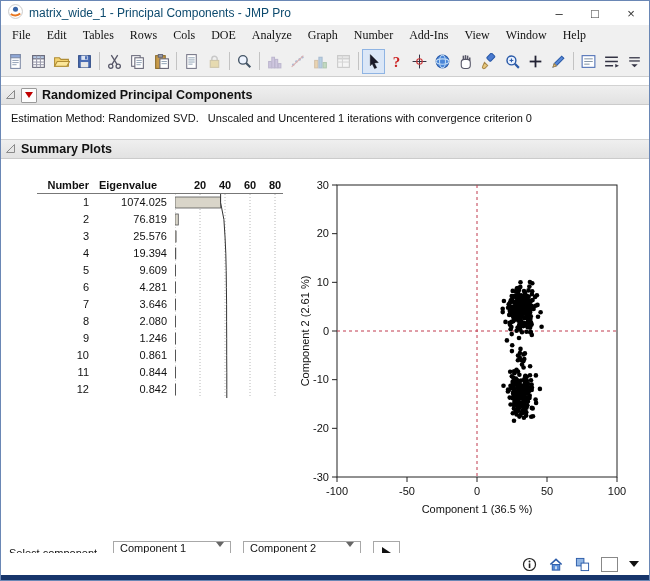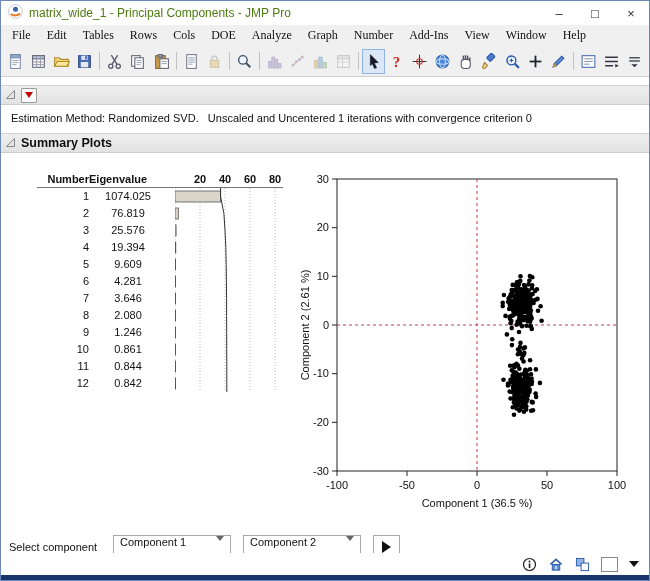--- a/index.html
+++ b/index.html
@@ -1,56 +1,56 @@
 <!DOCTYPE html>
 <html><head>
 <meta charset="utf-8">
 <style>
   html,body {margin:0;padding:0;background:#8d9aa8;font-family:"Liberation Sans",sans-serif;}
   .window {width:650px;height:581px;background:#fff;border:1px solid #6a87b5;box-sizing:border-box;
            display:flex;flex-direction:column;overflow:hidden;position:relative;}
   
   .titlebar {height:24px;display:flex;align-items:center;background:#fff;padding-left:7px;flex:0 0 auto;}
-  .titlebar .title {font-size:12px;color:#4d7c0f;margin-left:6px;text-align:center;}
+  .titlebar .title {font-size:12px;color:#0c4a6e;margin-left:6px;text-align:center;}
   .win-controls {margin-left:auto;display:flex;height:100%;}
   .win-btn {width:36px;height:100%;display:flex;align-items:center;justify-content:center;font-size:13px;color:#333;}
   
   .menubar {height:21px;background:#f0f0f0;display:flex;align-items:center;font-size:12px;padding-left:3px;flex:0 0 auto;}
   .menu-item {padding:2px 8px;color:#111;font-family:Liberation Serif, serif;}
   
   .toolbar {height:30px;background:#f0f0f0;display:flex;align-items:center;padding:0 3px;
             border-bottom:1px solid #cfcfcf;flex:0 0 auto;}
   .tool-btn {width:23px;height:23px;display:flex;align-items:center;justify-content:center;border:1px solid transparent;}
   .tool-btn.selected {background:#dbe7f7;border:1px solid #8fb4e3;}
   .tool-btn.disabled {opacity:0.38;}
   .tool-sep {width:1px;height:18px;background:#c3c3c3;margin:0 3px;}
   
   .report {flex:1 1 auto;background:#fff;font-size:11px;color:#111;overflow:hidden;}
   .outline-band {height:18px;background:linear-gradient(#efefef,#e2e2e2);border-top:1px solid #d2d2d2;
                  border-bottom:1px solid #cbcbcb;display:flex;align-items:center;gap:5px;padding-left:4px;}
   .outline-band.first {margin-top:8px;}
-  .outline-band.second {margin-top:4px;}
+  .outline-band.second {margin-top:10px;}
   .outline-title {font-weight:bold;font-size:12.5px;}
   .redtri-btn {width:14px;height:13px;background:#fdfdfd;border:1px solid #9a9a9a;border-radius:1px;
                display:flex;align-items:center;justify-content:center;}
   .redtri {width:0;height:0;border-left:4px solid transparent;border-right:4px solid transparent;border-top:6px solid #c00000;}
   .est-text {padding:7px 0 5px 10px;font-size:11px;white-space:pre;}
   
   .content-row {display:flex;padding:20px 0 0 36px;}
   .eigen {flex:0 0 auto;}
   .eigen-header {display:flex;font-weight:bold;border-bottom:1px solid #777;padding-bottom:2px;font-size:11px;}
   .h-num {width:52px;text-align:right;}
-  .h-val {width:78px;text-align:left;}
+  .h-val {width:78px;text-align:center;}
   .h-chart {width:108px;margin-left:8px;position:relative;}
   .h-chart span {position:absolute;transform:translateX(-50%);top:0;}
   .eigen-body {display:flex;}
   .rows-col {display:flex;flex-direction:column;}
   .t-row {display:flex;height:17px;line-height:17px;}
   .c-num {width:52px;text-align:right;}
-  .c-val {width:78px;text-align:center;}
+  .c-val {width:78px;text-align:right;}
   .eigen-chart {margin-left:8px;}
   
   .scatter-wrap {margin-left:14px;}
   
   .select-row {display:flex;align-items:center;padding:12px 0 0 8px;font-size:11px;}
   .select-label {margin-right:16px;}
   .dropdown {min-width:104px;height:21px;border:1px solid #a8a8a8;background:#fff;display:flex;
              align-items:flex-start;justify-content:space-between;padding:0 6px;margin-right:12px;}
   .dd-caret {width:0;height:0;border-left:4px solid transparent;border-right:4px solid transparent;
              border-top:5px solid #666;margin-left:8px;}
@@ -311,20 +311,21 @@
 
     <div class="outline-band first">
       <span>
         <svg width="11" height="11" viewBox="0 0 11 11">
             <polygon points="1.5,9.5 9.5,9.5 9.5,1.5" fill="#e6e6e6" stroke="#8a8a8a"></polygon>
           </svg>
       </span>
       <span class="redtri-btn">
           <span class="redtri"></span>
         </span>
+      <span class="outline-title">Randomized Principal Components</span>
     </div>
 
     <div class="est-text">Estimation Method: Randomized SVD.   Unscaled and Uncentered 1 iterations with convergence criterion 0</div>
 
     <div class="outline-band second">
       <span>
         <svg width="11" height="11" viewBox="0 0 11 11">
             <polygon points="1.5,9.5 9.5,9.5 9.5,1.5" fill="#e6e6e6" stroke="#8a8a8a"></polygon>
           </svg>
       </span>

